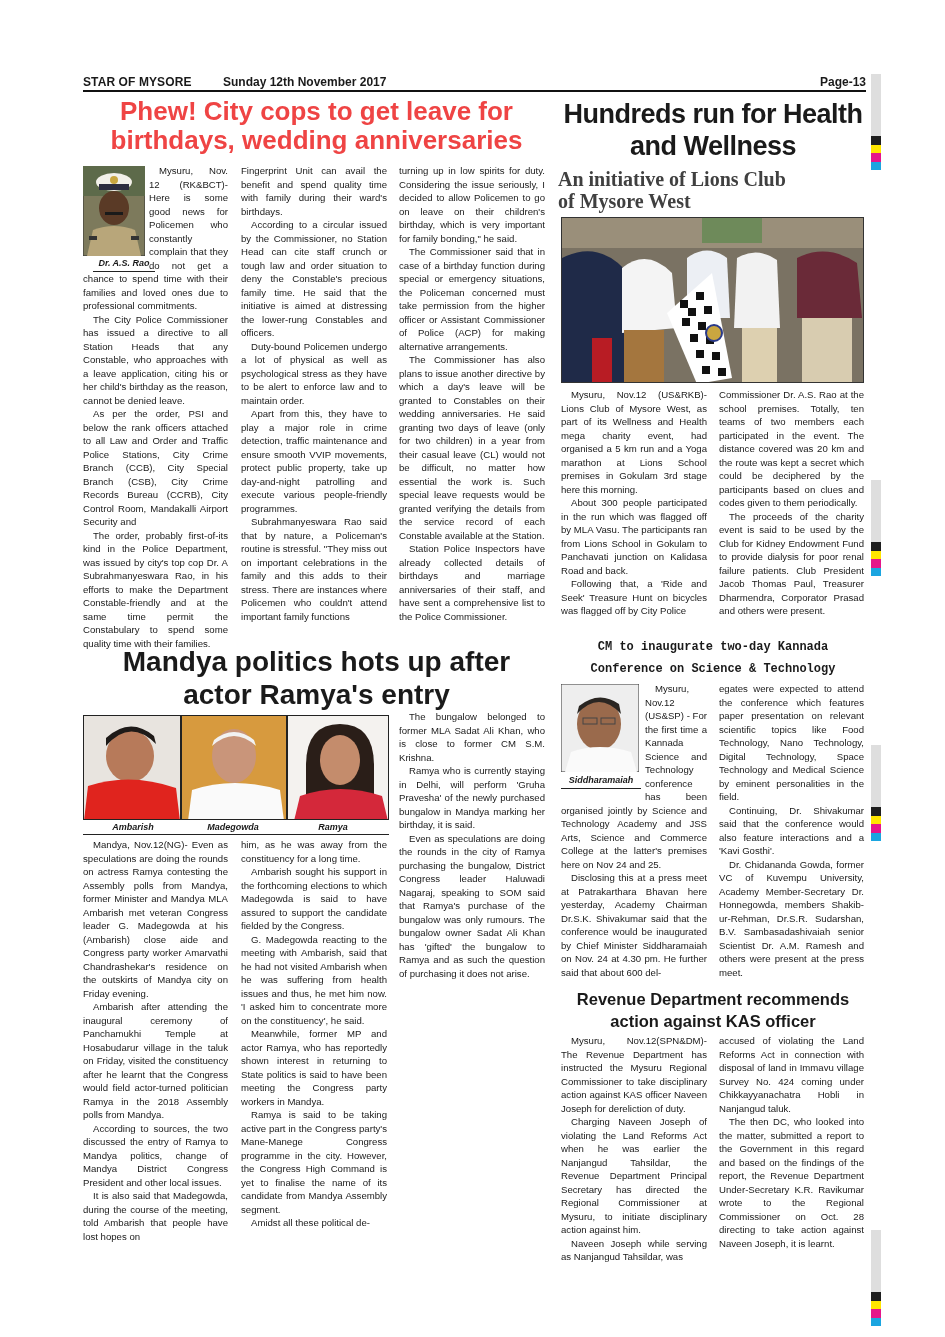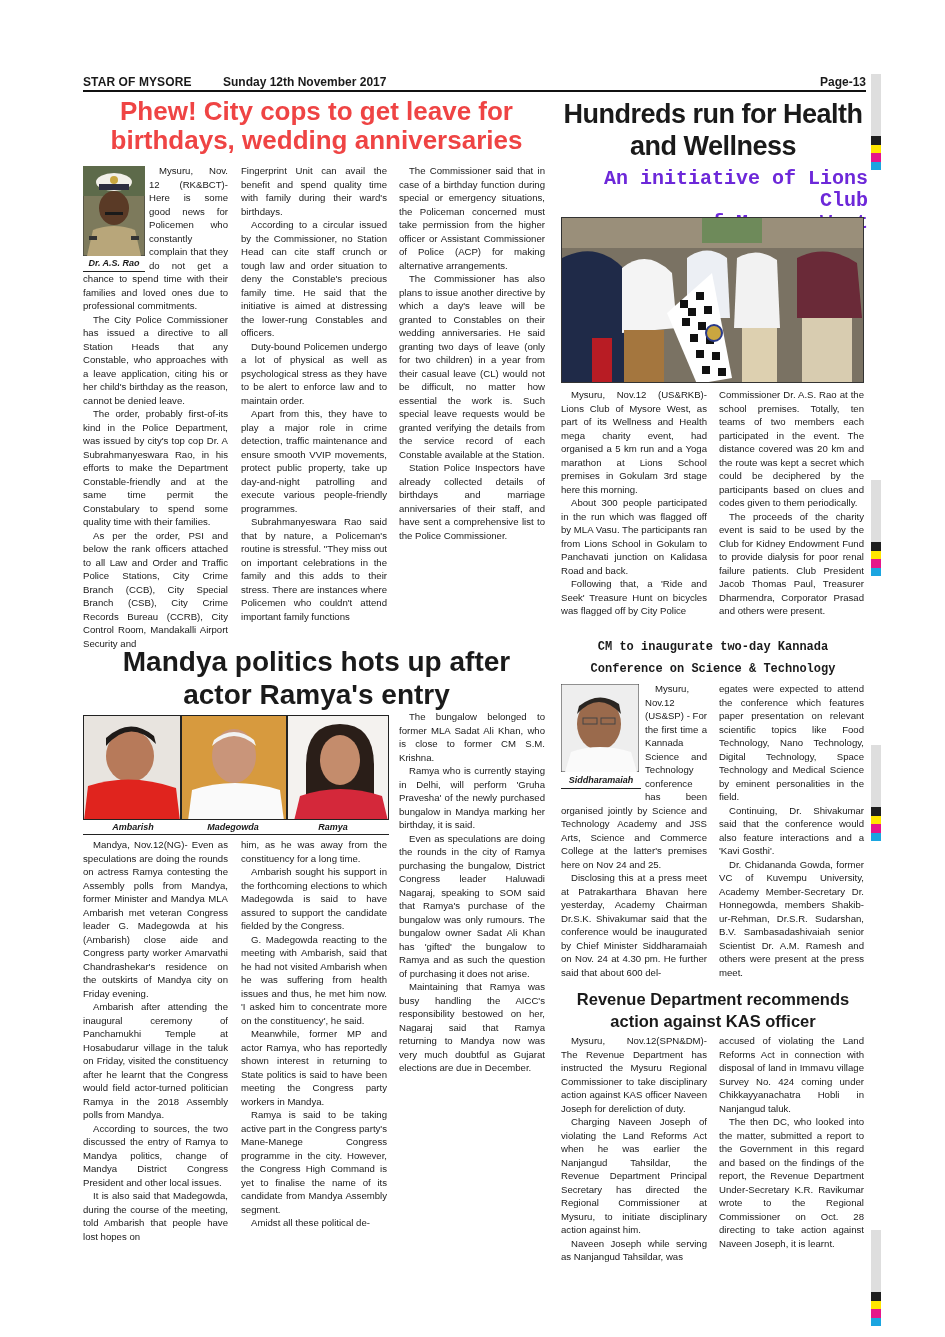--- a/index.html
+++ b/index.html
@@ -16,21 +16,21 @@
   .reg .k { height: 9px; background: #1e1e1e; }
   .reg .y { height: 8px; background: #ffe600; }
   .reg .m { height: 9px; background: #e5168a; }
   .reg .c { height: 8px; background: #1ba5e0; }
 
   .col-text { position: absolute; font-size: 9.6px; line-height: 13.5px; text-align: justify; hyphens: manual; }
   .col-text p { text-indent: 10px; }
 
   .hl-red { position: absolute; color: #ef4444; font-weight: 900; text-align: center; font-family: "Liberation Sans", sans-serif; }
   .hl-black { position: absolute; color: #1a1a1a; font-weight: 900; text-align: center; }
-  .hl-serif-red { position: absolute; color: #6d28d9; font-weight: bold; text-align: right; font-family: Liberation Mono, monospace; }
+  .hl-serif-red { position: absolute; color: #404040; font-weight: bold; text-align: left; font-family: Liberation Serif, serif; }
   .hl-serif-black { position: absolute; color: #1a1a1a; font-weight: bold; text-align: center; font-family: "Liberation Serif", serif; }
 
   .photo { position: absolute; border: 1px solid #333; overflow: hidden; }
   .caption { position: absolute; font-size: 9px; font-weight: bold; font-style: italic; text-align: center; }
   .caption-rule { position: absolute; border-bottom: 1px solid #222; }
 
   .float-box { float: left; width: 62px; height: 104px; margin: 2px 4px 2px 0; position: relative; }
   .float-box2 { float: left; width: 80px; height: 104px; margin: 2px 4px 14px 0; position: relative; }
 </style>
 </head>
@@ -83,37 +83,38 @@
       <rect x="0" y="0" width="62" height="30" fill="#5d6a4a"></rect>
       <ellipse cx="31" cy="16" rx="18" ry="9" fill="#f2f0ea"></ellipse>
       <rect x="16" y="18" width="30" height="6" fill="#2c2c40"></rect>
       <circle cx="31" cy="14" r="4" fill="#c9a640"></circle>
       <ellipse cx="31" cy="42" rx="15" ry="17" fill="#5a3a26"></ellipse>
       <rect x="22" y="46" width="18" height="3" fill="#1a1a1a"></rect>
       <path d="M4 90 L10 64 Q31 56 52 64 L58 90 Z" fill="#b8a67a"></path>
       <rect x="6" y="70" width="8" height="4" fill="#333"></rect>
       <rect x="48" y="70" width="8" height="4" fill="#333"></rect>
     </svg>
-    <div style="position:absolute; left:0; top:91px; width:62px; font-size:9px; font-weight:bold; font-style:italic; text-align:center; border-bottom:1px solid #222;">Dr. A.S. Rao</div>
+    <div style="position:absolute; left:10px; top:91px; width:62px; font-size:9px; font-weight:bold; font-style:italic; text-align:center; border-bottom:1px solid #222;">Dr. A.S. Rao</div>
   </div>
   <p>Mysuru, Nov. 12 (RK&amp;BCT)- Here is some good news for Policemen who constantly complain that they do not get a chance to spend time with their families and loved ones due to professional commitments.</p>
   <p>The City Police Commissioner has issued a directive to all Station Heads that any Constable, who approaches with a leave application, citing his or her child's birthday as the reason, cannot be denied leave.</p>
+  <p>As per the order, PSI and below the rank officers attached to all Law and Order and Traffic Police Stations, City Crime Branch (CCB), City Special Branch (CSB), City Crime Records Bureau (CCRB), City Control Room, Mandakalli Airport Security and</p>
   <p>The order, probably first-of-its kind in the Police Department, was issued by city's top cop Dr. A Subrahmanyeswara Rao, in his efforts to make the Department Constable-friendly and at the same time permit the Constabulary to spend some quality time with their families.</p>
-  <p>As per the order, PSI and below the rank officers attached to all Law and Order and Traffic Police Stations, City Crime Branch (CCB), City Special Branch (CSB), City Crime Records Bureau (CCRB), City Control Room, Mandakalli Airport Security and</p>
 </div>
 
 <div class="col-text" style="left:241px; top:164px; width:146px;">
   <p style="text-indent:0">Fingerprint Unit can avail the benefit and spend quality time with family during their ward's birthdays.</p>
   <p>According to a circular issued by the Commissioner, no Station Head can cite staff crunch or tough law and order situation to deny the Constable's precious family time. He said that the initiative is aimed at distressing the lower-rung Constables and officers.</p>
   <p>Duty-bound Policemen undergo a lot of physical as well as psychological stress as they have to be alert to enforce law and to maintain order.</p>
   <p>Apart from this, they have to play a major role in crime detection, traffic maintenance and ensure smooth VVIP movements, protect public property, take up day-and-night patrolling and execute various people-friendly programmes.</p>
   <p>Subrahmanyeswara Rao said that by nature, a Policeman's routine is stressful. "They miss out on important celebrations in the family and this adds to their stress. There are instances where Policemen who couldn't attend important family functions</p>
 </div>
 
 <div class="col-text" style="left:399px; top:164px; width:146px;">
+  <p style="text-indent:0">turning up in low spirits for duty. Considering the issue seriously, I decided to allow Policemen to go on leave on their children's birthday, which is very important for family bonding," he said.</p>
   <p>The Commissioner said that in case of a birthday function during special or emergency situations, the Policeman concerned must take permission from the higher officer or Assistant Commissioner of Police (ACP) for making alternative arrangements.</p>
   <p>The Commissioner has also plans to issue another directive by which a day's leave will be granted to Constables on their wedding anniversaries. He said granting two days of leave (only for two children) in a year from their casual leave (CL) would not be difficult, no matter how essential the work is. Such special leave requests would be granted verifying the details from the service record of each Constable available at the Station.</p>
   <p>Station Police Inspectors have already collected details of birthdays and marriage anniversaries of their staff, and have sent a comprehensive list to the Police Commissioner.</p>
 </div>
 
 <div class="hl-black" style="left:558px; top:98px; width:310px; font-size:27px; line-height:32px; letter-spacing:-0.5px; font-family:'Liberation Sans', sans-serif; font-stretch:condensed;">
   <div>Hundreds run for Health</div>
   <div>and Wellness</div>
 </div>
 <div class="hl-serif-red" style="left:558px; top:168px; width:310px; font-size:20px; line-height:22px;">
@@ -205,21 +206,20 @@
   <p>Ambarish sought his support in the forthcoming elections to which Madegowda is said to have assured to support the candidate fielded by the Congress.</p>
   <p>G. Madegowda reacting to the meeting with Ambarish, said that he had not visited Ambarish when he was suffering from health issues and thus, he met him now. 'I asked him to concentrate more on the constituency', he said.</p>
   <p>Meanwhile, former MP and actor Ramya, who has reportedly shown interest in returning to State politics is said to have been meeting the Congress party workers in Mandya.</p>
   <p>Ramya is said to be taking active part in the Congress party's Mane-Manege Congress programme in the city. However, the Congress High Command is yet to finalise the name of its candidate from Mandya Assembly segment.</p>
   <p>Amidst all these political de-</p>
 </div>
 <div class="col-text" style="left:399px; top:710px; width:146px;">
   <p>The bungalow belonged to former MLA Sadat Ali Khan, who is close to former CM S.M. Krishna.</p>
   <p>Ramya who is currently staying in Delhi, will perform 'Gruha Pravesha' of the newly purchased bungalow in Mandya marking her birthday, it is said.</p>
   <p>Even as speculations are doing the rounds in the city of Ramya purchasing the bungalow, District Congress leader Haluwadi Nagaraj, speaking to SOM said that Ramya's purchase of the bungalow was only rumours. The bungalow owner Sadat Ali Khan has 'gifted' the bungalow to Ramya and as such the question of purchasing it does not arise.</p>
-  <p>Maintaining that Ramya was busy handling the AICC's responsibility bestowed on her, Nagaraj said that Ramya returning to Mandya now was very much doubtful as Gujarat elections are due in December.</p>
 </div>
 
 <div class="hl-serif-black" style="left:558px; top:636px; width:310px; font-size:12px; line-height:22px;font-family:Liberation Mono, monospace;">
   <div>CM to inaugurate two-day Kannada</div>
   <div>Conference on Science &amp; Technology</div>
 </div>
 
 <div class="col-text" style="left:561px; top:682px; width:146px;">
   <div class="float-box2">
     <svg width="78" height="88" viewBox="0 0 78 88">

